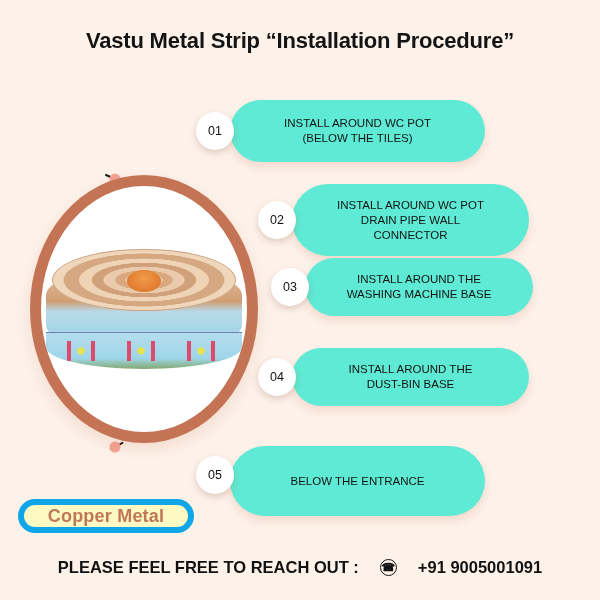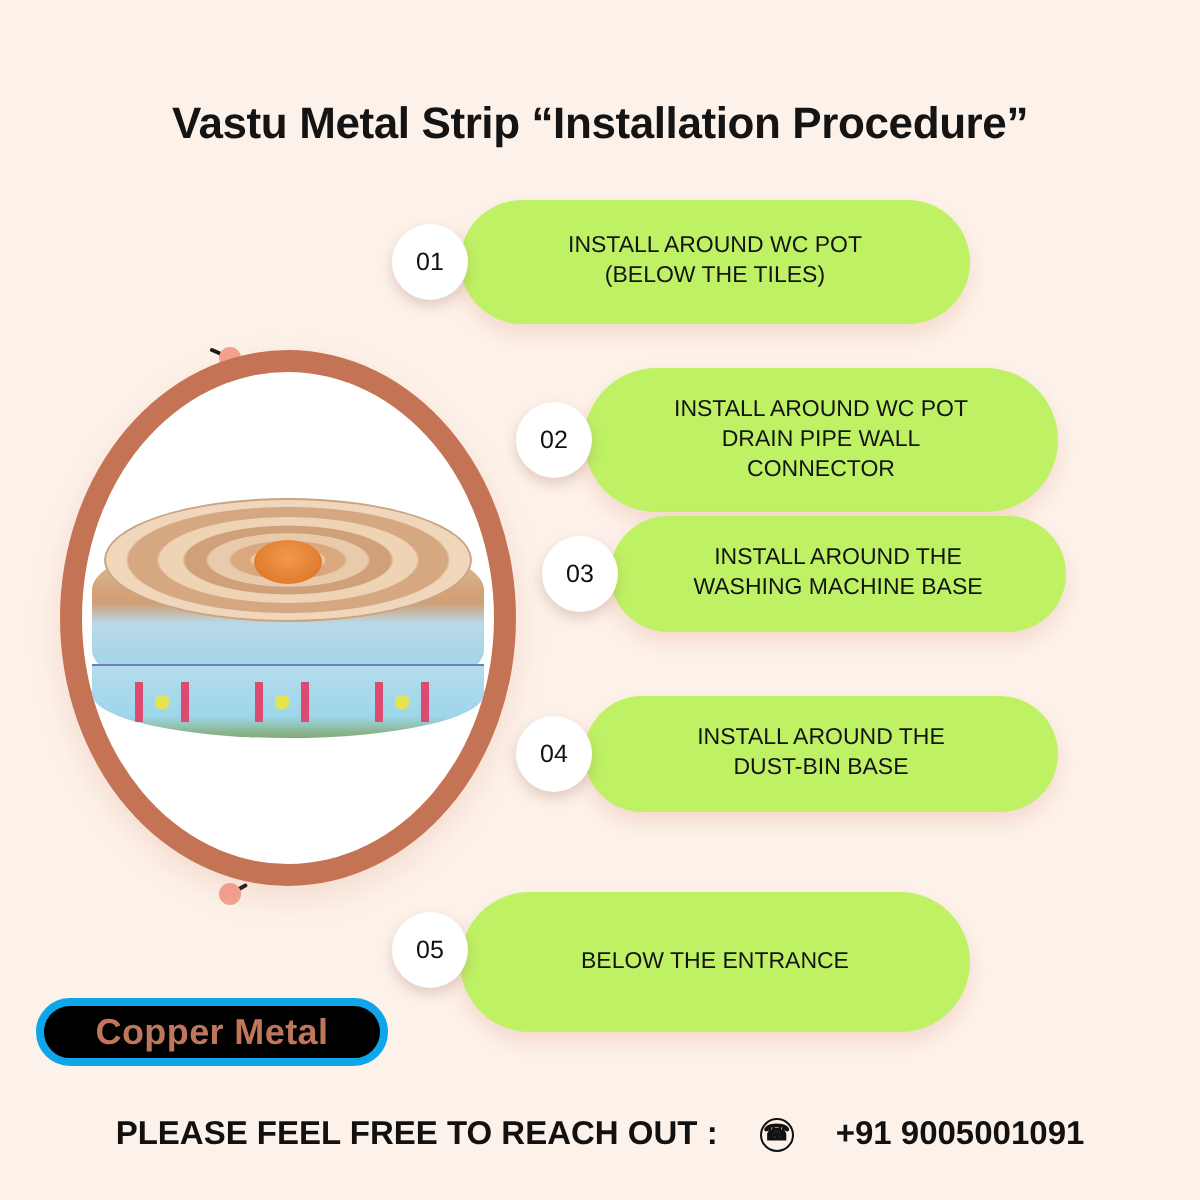--- a/index.html
+++ b/index.html
@@ -20,21 +20,20 @@
     position: absolute;
     top: 28px;
     left: 0;
     width: 600px;
     text-align: center;
     font-size: 22px;
     font-weight: bold;
     color: #141414;
     letter-spacing: -0.2px;
     white-space: nowrap;
-    margin-top: 21px;
   }
 
   
   .product-zone {
     position: absolute;
     left: 18px;
     top: 163px;
     width: 270px;
     height: 300px;
   }
@@ -124,21 +123,21 @@
     overflow: visible;
   }
 
   
   .step {
     position: absolute;
     display: flex;
     align-items: center;
   }
   .step-pill {
-    background: #bef264;
+    background: #5eead4;
     border-radius: 40px;
     color: #141414;
     font-size: 11.5px;
     line-height: 15px;
     text-align: center;
     display: flex;
     align-items: center;
     justify-content: center;
     box-shadow: 0 5px 10px rgba(213,128,107,0.22);
     box-sizing: border-box;
@@ -180,23 +179,23 @@
   #step-5 .step-pill { width: 255px; height: 70px; }
   #step-5 .step-num { left: -34px; top: 10px; }
 
   
   .copper-badge {
     position: absolute;
     left: 18px;
     top: 499px;
     width: 176px;
     height: 34px;
-    border: 4px solid #0ea5e9;
+    border: 6px solid #0ea5e9;
     border-radius: 20px;
-    background: #000000;
+    background: #fef9c3;
     display: flex;
     align-items: center;
     justify-content: center;
     box-sizing: border-box;
     color: #c0765a;
     font-size: 18px;
     font-weight: bold;
     letter-spacing: .2px;
   }
 

